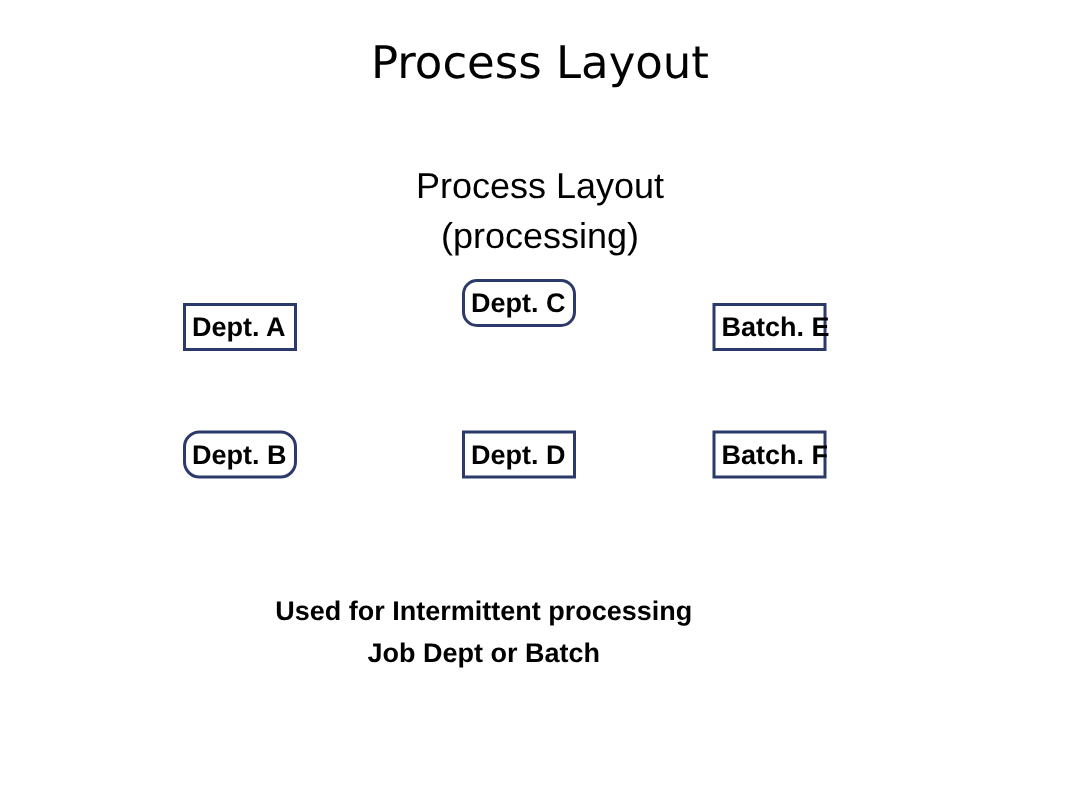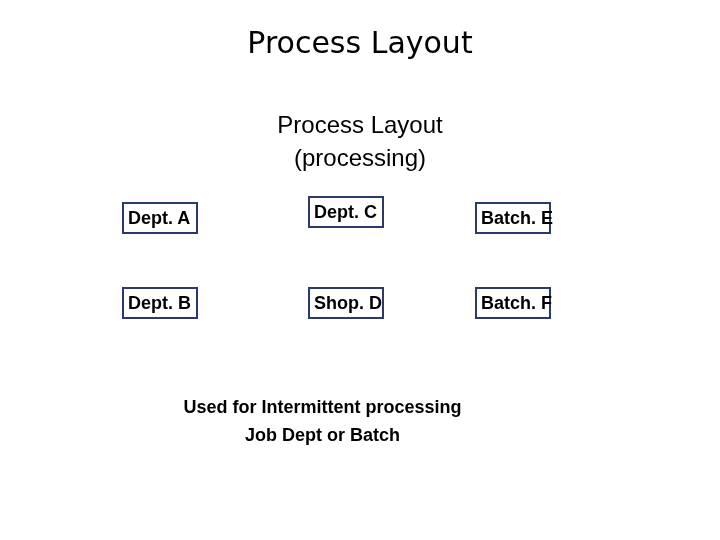--- a/index.html
+++ b/index.html
@@ -74,23 +74,23 @@
     font-family: "Liberation Sans", sans-serif;
     font-size: 18px;
     font-weight: 700;
     line-height: 24px;
     color: #000000;
     white-space: nowrap;
   }
 
   
   .box-a { left: 122px; top: 202px; }
-  .box-c { left: 308px; top: 196px; }
+  .box-c { left: 308px; top: 186px; border-radius: 10px; }
   .box-e { left: 475px; top: 202px; }
-  .box-b { left: 122px; top: 287px; }
+  .box-b { left: 122px; top: 287px; border-radius: 11px; }
   .box-d { left: 308px; top: 287px; }
   .box-f { left: 475px; top: 287px; }
 
   
   .caption {
     position: absolute;
     left: 0;
     top: 393px;
     width: 645px;
     text-align: center;
@@ -127,21 +127,21 @@
 
   <div class="dept-box box-e">
     <span class="dept-label">Batch. E</span>
   </div>
 
   <div class="dept-box box-b">
     <span class="dept-label">Dept. B</span>
   </div>
 
   <div class="dept-box box-d">
-    <span class="dept-label">Shop. D</span>
+    <span class="dept-label">Dept. D</span>
   </div>
 
   <div class="dept-box box-f">
     <span class="dept-label">Batch. F</span>
   </div>
 
   <div class="caption">
     <span class="caption-line">Used for Intermittent processing</span>
     <span class="caption-line">Job Dept or Batch</span>
   </div>

